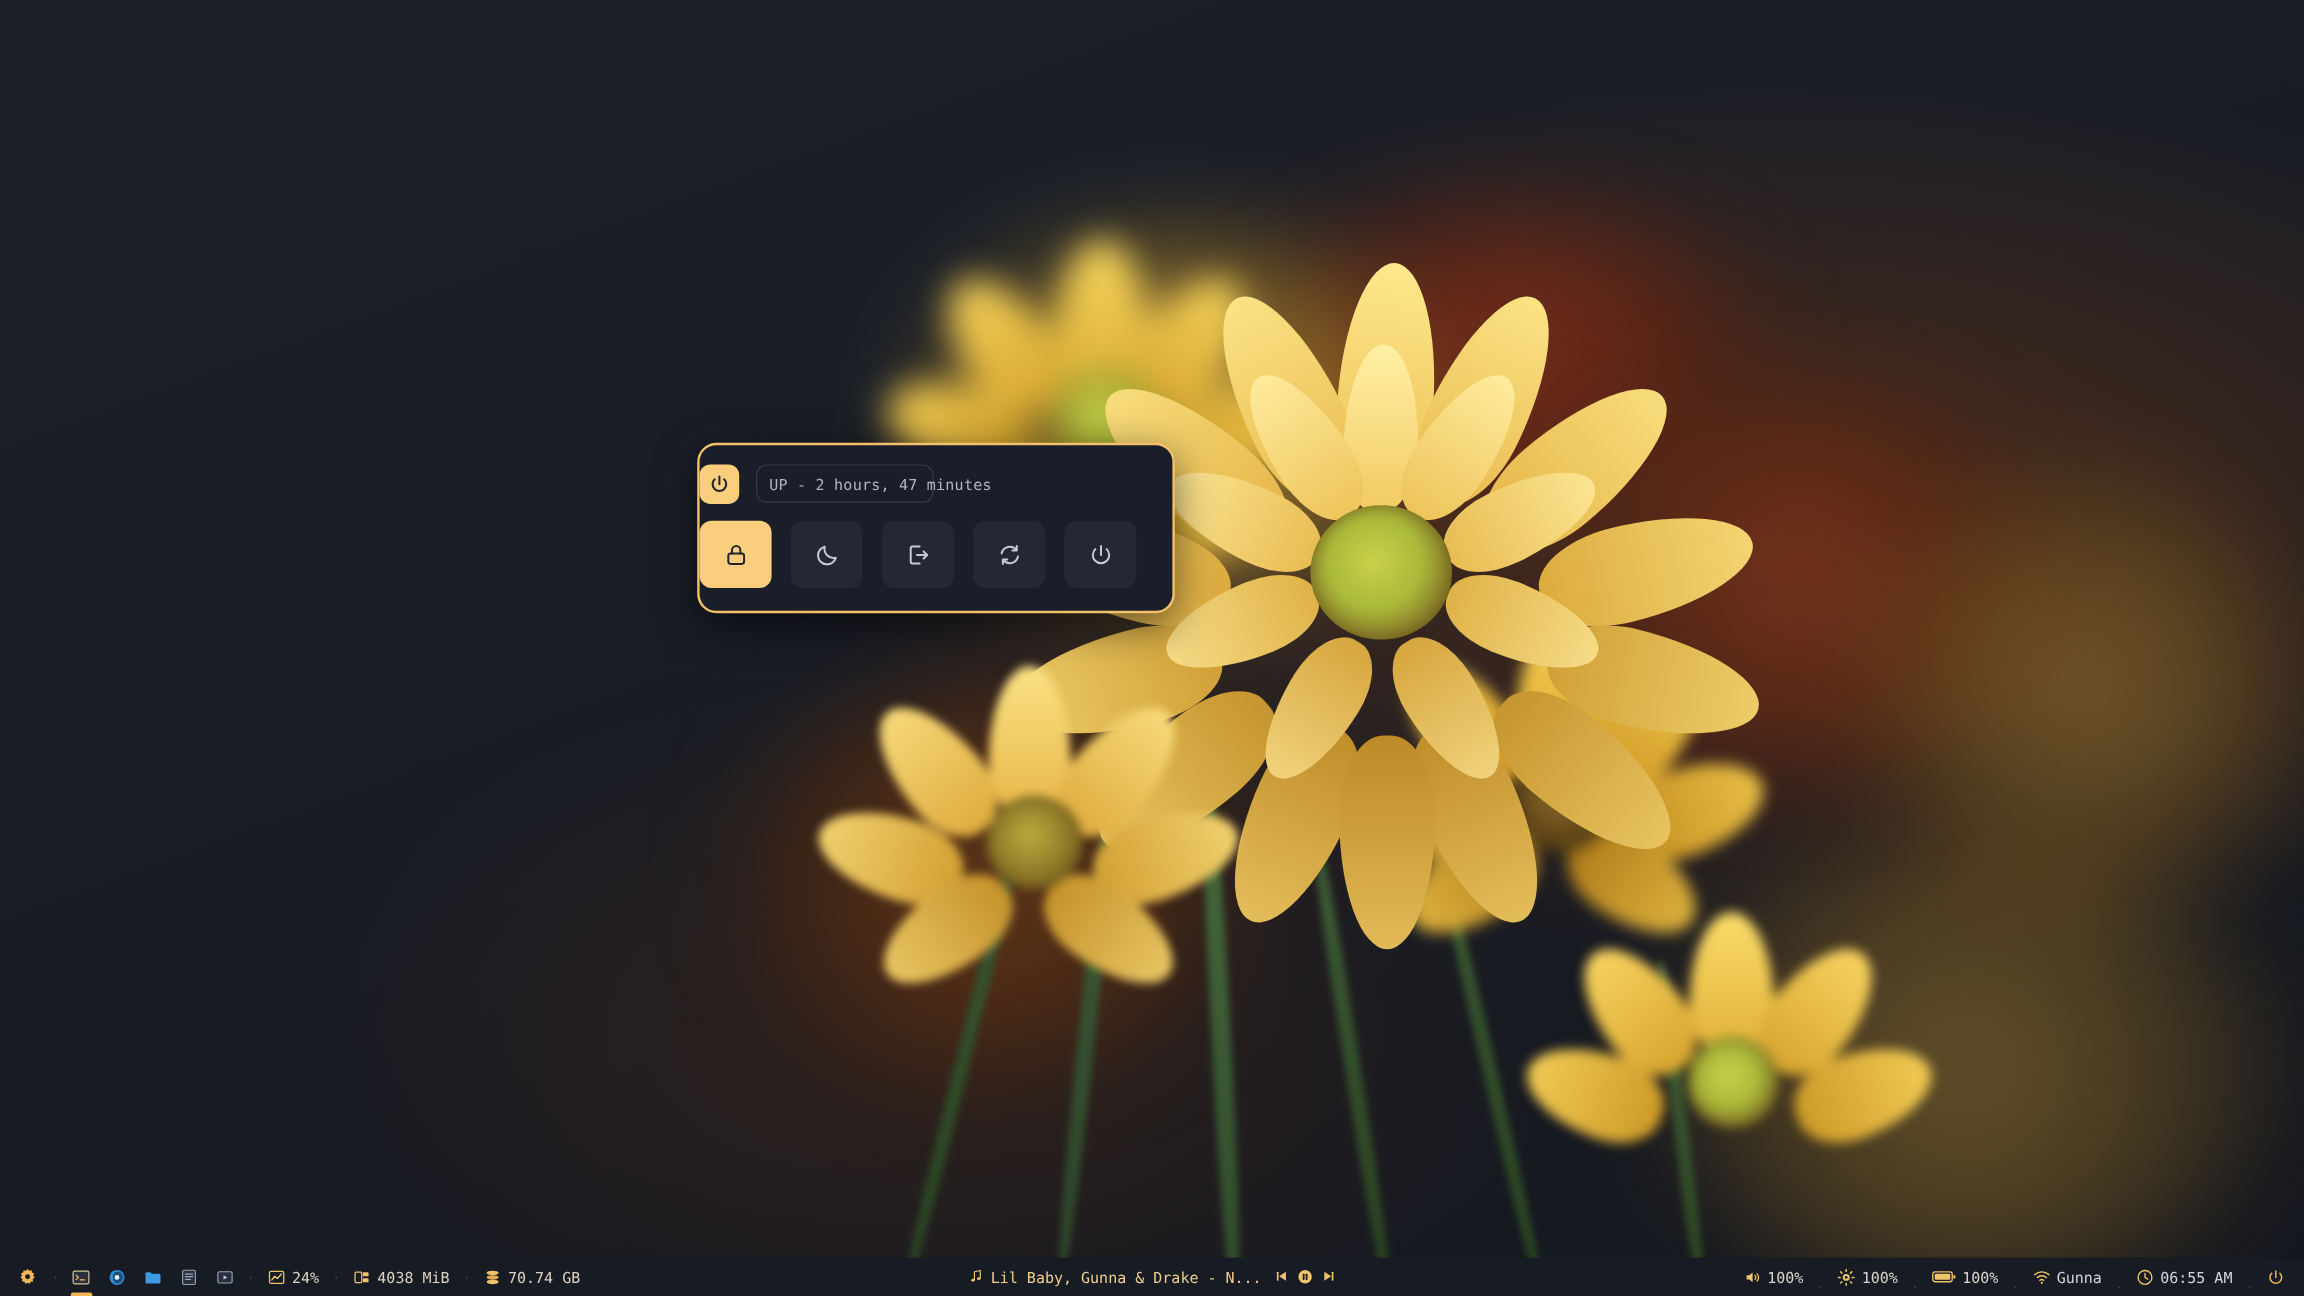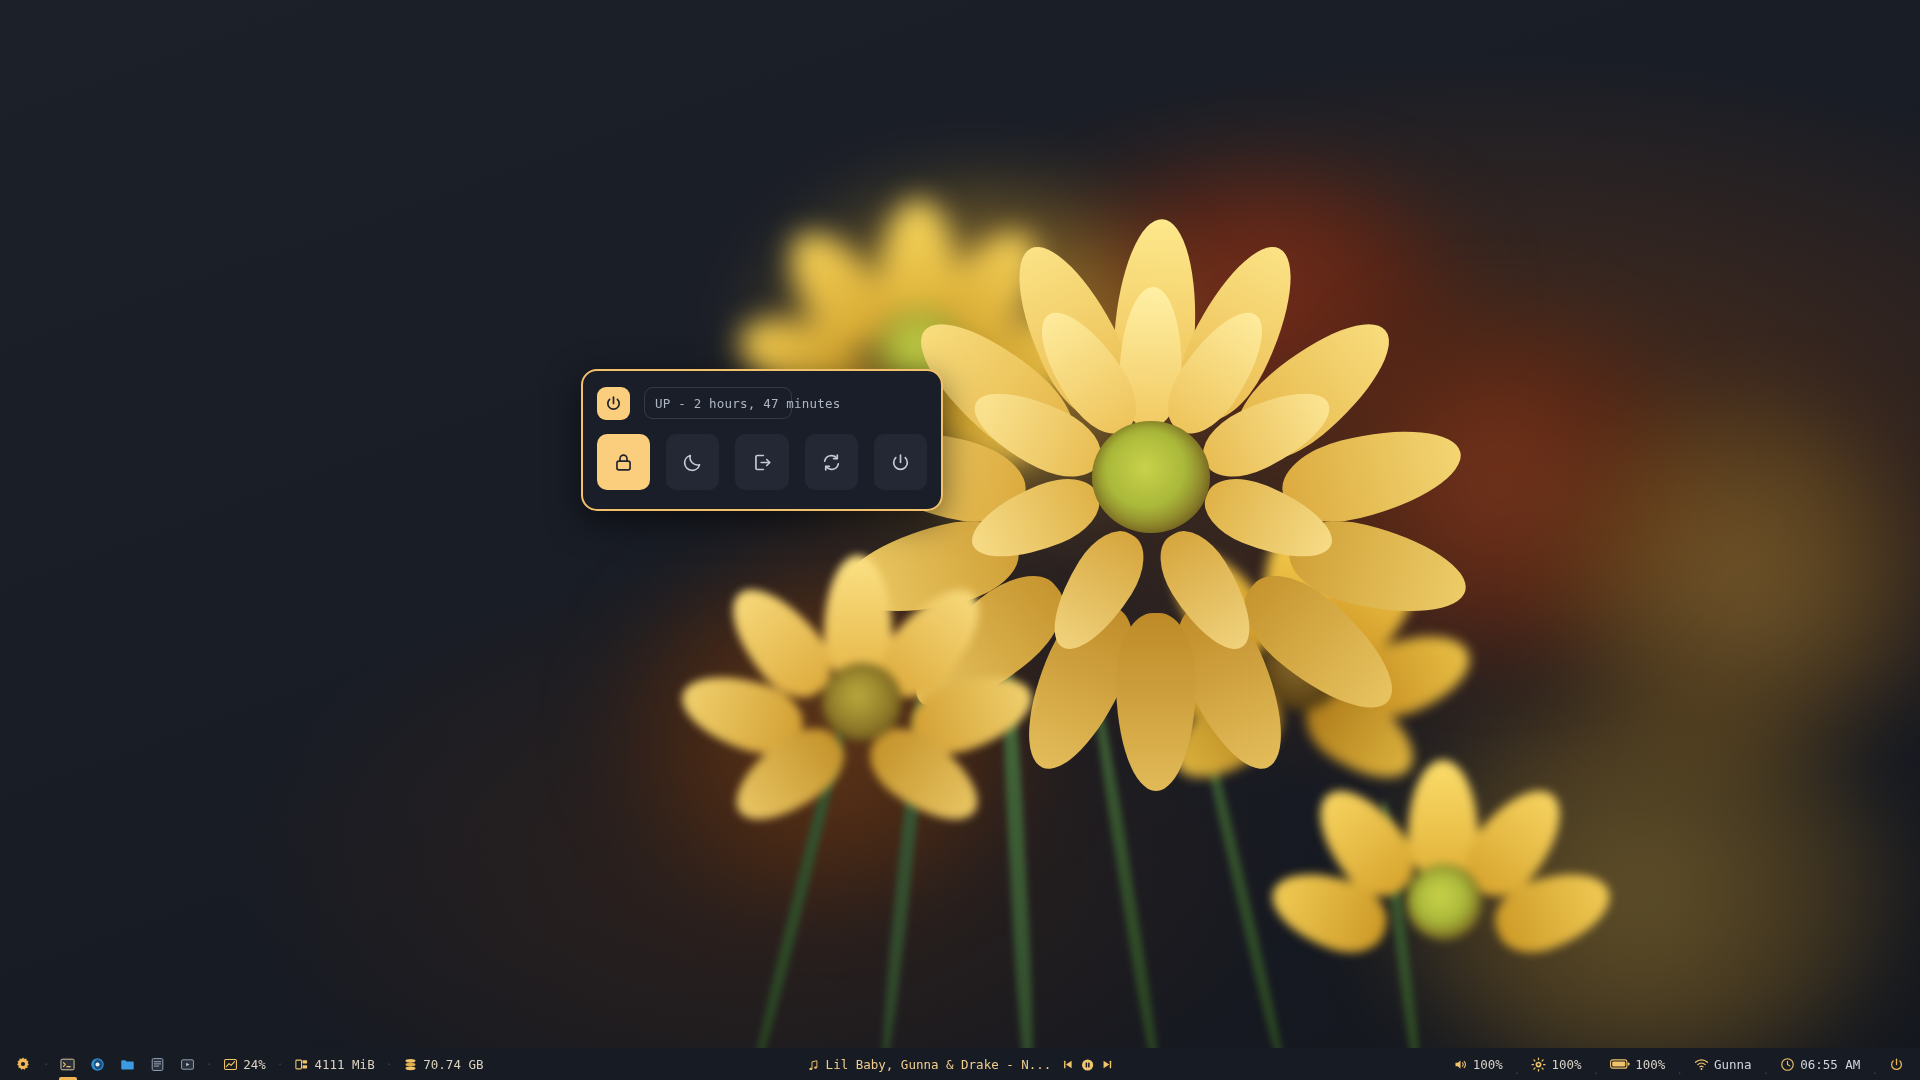--- a/index.html
+++ b/index.html
@@ -32,26 +32,26 @@
   .flower .core {
     position:absolute; border-radius:50%;
     background:radial-gradient(circle at 45% 42%, #c9d14a 0%, #aab93a 42%, #8a7d2a 70%, #5d4a18 100%);
     box-shadow:0 0 14px rgba(90,70,20,0.6) inset;
   }
 
   
   #power-dialog {
     position:absolute;
     left:581px; top:369px;
-    width:362px; height:142px;
+    width:398px; height:142px;
     background:#1a1e28;
     border:2px solid #f3c06b;
     border-radius:16px;
     box-shadow:0 10px 34px rgba(0,0,0,0.55);
-    padding:14px 14px;
+    padding:14px 0;
     display:flex; flex-direction:column;
     gap:13px;
   }
   .dlg-header { display:flex; align-items:center; gap:14px; height:36px; }
   .hdr-power-btn {
     width:33px; height:33px; border-radius:9px;
     background:#fbce7e;
     display:flex; align-items:center; justify-content:center;
     flex:0 0 auto;
   }
@@ -85,21 +85,21 @@
   #taskbar {
     position:absolute; left:0; bottom:0;
     width:1920px; height:32px;
     background:#171b24;
     display:flex; align-items:center;
     font-size:12.5px;
     color:#e8c88a;
     z-index:40;
   }
   .tb-left  { display:flex; align-items:center; padding-left:6px; gap:0; }
-  .tb-center{ position:absolute; left:50%; transform:translateX(-50%); display:flex; align-items:flex-end; gap:6px; }
+  .tb-center{ position:absolute; left:50%; transform:translateX(-50%); display:flex; align-items:flex-start; gap:6px; }
   .tb-right { margin-left:auto; display:flex; align-items:flex-end; padding-right:8px; }
 
   .tb-item { display:flex; align-items:center; gap:5px; padding:0 8px; height:32px; white-space:nowrap; }
   .tb-sep { color:#3c4354; font-size:11px; padding:0 3px; }
   .tb-gear { padding:0 9px; }
 
   .launcher {
     position:relative;
     width:24px; height:32px;
     display:flex; align-items:center; justify-content:center;
@@ -315,21 +315,21 @@
       <span class="stat-val">24%</span>
     </div>
     <span class="tb-sep">·</span>
 
     <div class="tb-item">
       <svg width="15" height="15" viewBox="0 0 24 24">
         <rect x="3" y="5" width="9" height="14" rx="1.4" fill="none" stroke="#f0c46a" stroke-width="1.7"></rect>
         <rect x="13.5" y="5" width="7.5" height="5.5" rx="1.2" fill="#f0c46a"></rect>
         <rect x="13.5" y="13" width="7.5" height="5.5" rx="1.2" fill="#f0c46a"></rect>
       </svg>
-      <span class="stat-val">4111 MiB</span>
+      <span class="stat-val">4038 MiB</span>
     </div>
     <span class="tb-sep">·</span>
 
     <div class="tb-item">
       <svg width="15" height="15" viewBox="0 0 24 24">
         <ellipse cx="12" cy="6" rx="8" ry="3" fill="#f0c46a"></ellipse>
         <ellipse cx="12" cy="12" rx="8" ry="3" fill="#e0ad4d"></ellipse>
         <ellipse cx="12" cy="18" rx="8" ry="3" fill="#f0c46a"></ellipse>
       </svg>
       <span class="stat-val">70.74 GB</span>

